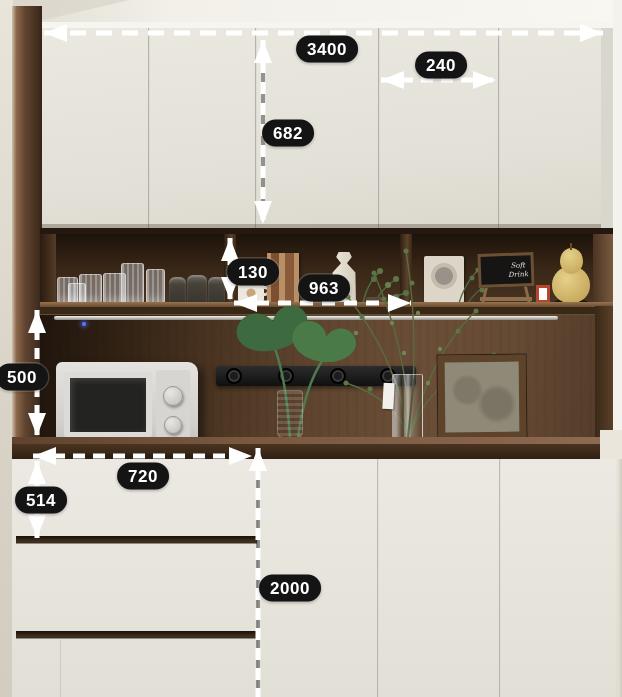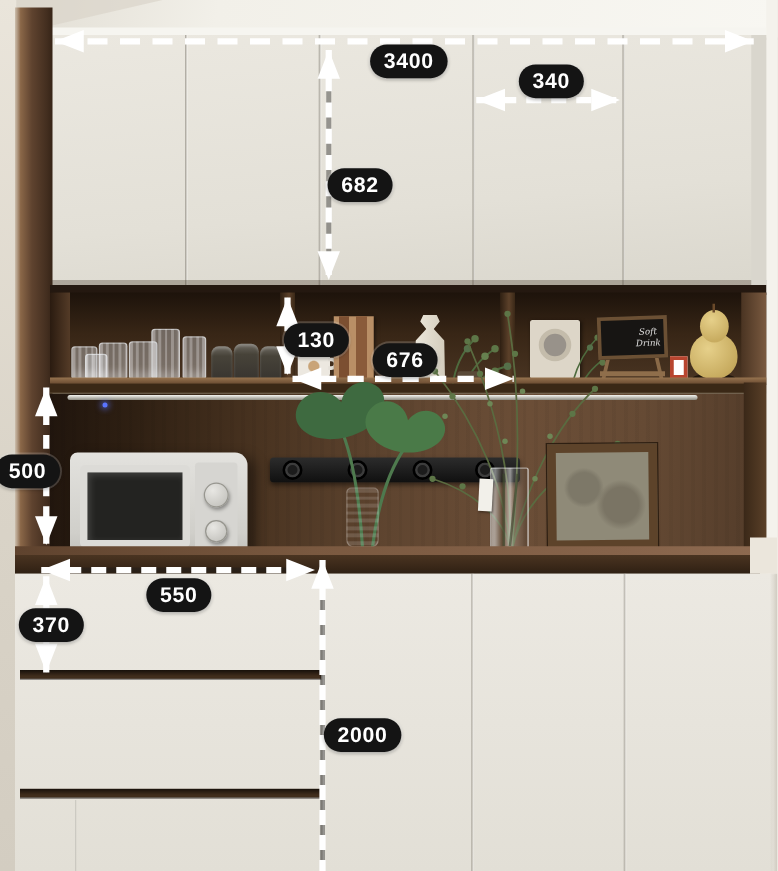--- a/index.html
+++ b/index.html
@@ -339,22 +339,22 @@
       <line x1="230" y1="238" x2="230" y2="300" stroke-dasharray="10 7" marker-start="url(#ahs)" marker-end="url(#ah)"></line>
       <line x1="234" y1="303" x2="411" y2="303" stroke-dasharray="13 9" marker-start="url(#ahs)" marker-end="url(#ah)"></line>
       <line x1="37" y1="310" x2="37" y2="436" stroke-dasharray="11 8" marker-start="url(#ahs)" marker-end="url(#ah)"></line>
       <line x1="33" y1="456" x2="252" y2="456" stroke-dasharray="12 8" marker-start="url(#ahs)" marker-end="url(#ah)"></line>
       <line x1="37" y1="461" x2="37" y2="538" stroke-dasharray="10 7" marker-start="url(#ahs)" marker-end="url(#ah)"></line>
       <line x1="258" y1="448" x2="258" y2="697" stroke-dasharray="12 8" marker-start="url(#ahs)"></line>
     </g>
   </svg>
 
   <div class="pill" style="left:327px;top:49px">3400</div>
-  <div class="pill" style="left:441px;top:65px">340</div>
-  <div class="pill" style="left:288px;top:148px">682</div>
+  <div class="pill" style="left:441px;top:65px">240</div>
+  <div class="pill" style="left:288px;top:133px">682</div>
   <div class="pill" style="left:253px;top:272px">130</div>
-  <div class="pill" style="left:324px;top:288px">676</div>
+  <div class="pill" style="left:324px;top:288px">963</div>
   <div class="pill" style="left:22px;top:377px">500</div>
-  <div class="pill" style="left:143px;top:476px">550</div>
-  <div class="pill" style="left:41px;top:500px">370</div>
+  <div class="pill" style="left:143px;top:476px">720</div>
+  <div class="pill" style="left:41px;top:500px">514</div>
   <div class="pill" style="left:290px;top:588px">2000</div>
 
 </div>
 
 </body></html>

